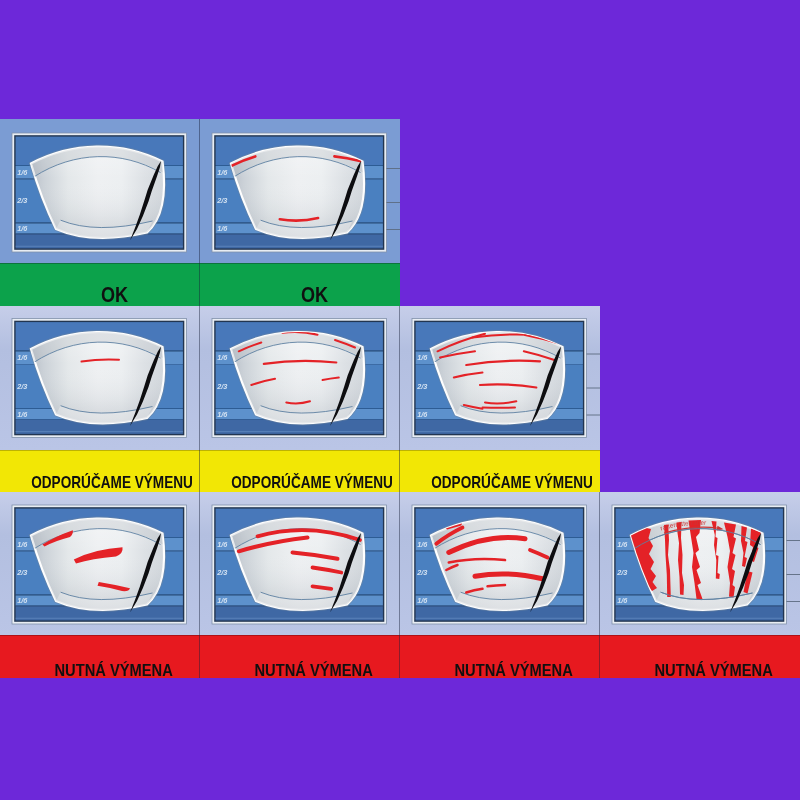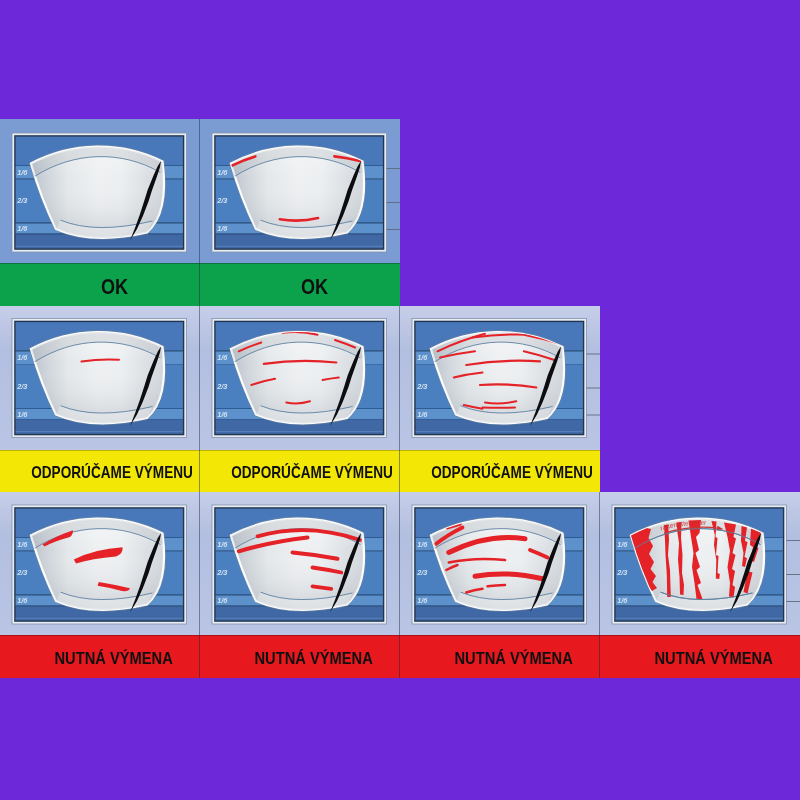--- a/index.html
+++ b/index.html
@@ -1,18 +1,18 @@
 <!DOCTYPE html>
 <html><head><meta charset="utf-8">
 <style>
 html,body{margin:0;padding:0;background:#fff;}
 #page{position:relative;width:800px;height:800px;background:#6d28d9;overflow:hidden;
   font-family:"Liberation Sans", sans-serif;}
 .cell{position:absolute;overflow:hidden;}
-.bar{position:absolute;display:flex;align-items:center;justify-content:center;padding-left:28px;}
+.bar{position:absolute;display:flex;align-items:flex-end;justify-content:center;padding-left:28px;}
 .bar span{display:inline-block;font-weight:bold;color:#101010;white-space:nowrap;}
 .sep{position:absolute;background:rgba(24,34,58,0.45);width:1.2px;}
 svg{display:block;}
 </style></head><body>
 <div id="page">
 <svg width="0" height="0" style="position:absolute">
       <defs>
 <linearGradient id="fanGrad" x1="0" y1="0" x2="1" y2="0">
 <stop offset="0" stop-color="#b9c0c9"></stop>
           <stop offset="0.1" stop-color="#ccd2d8"></stop>

